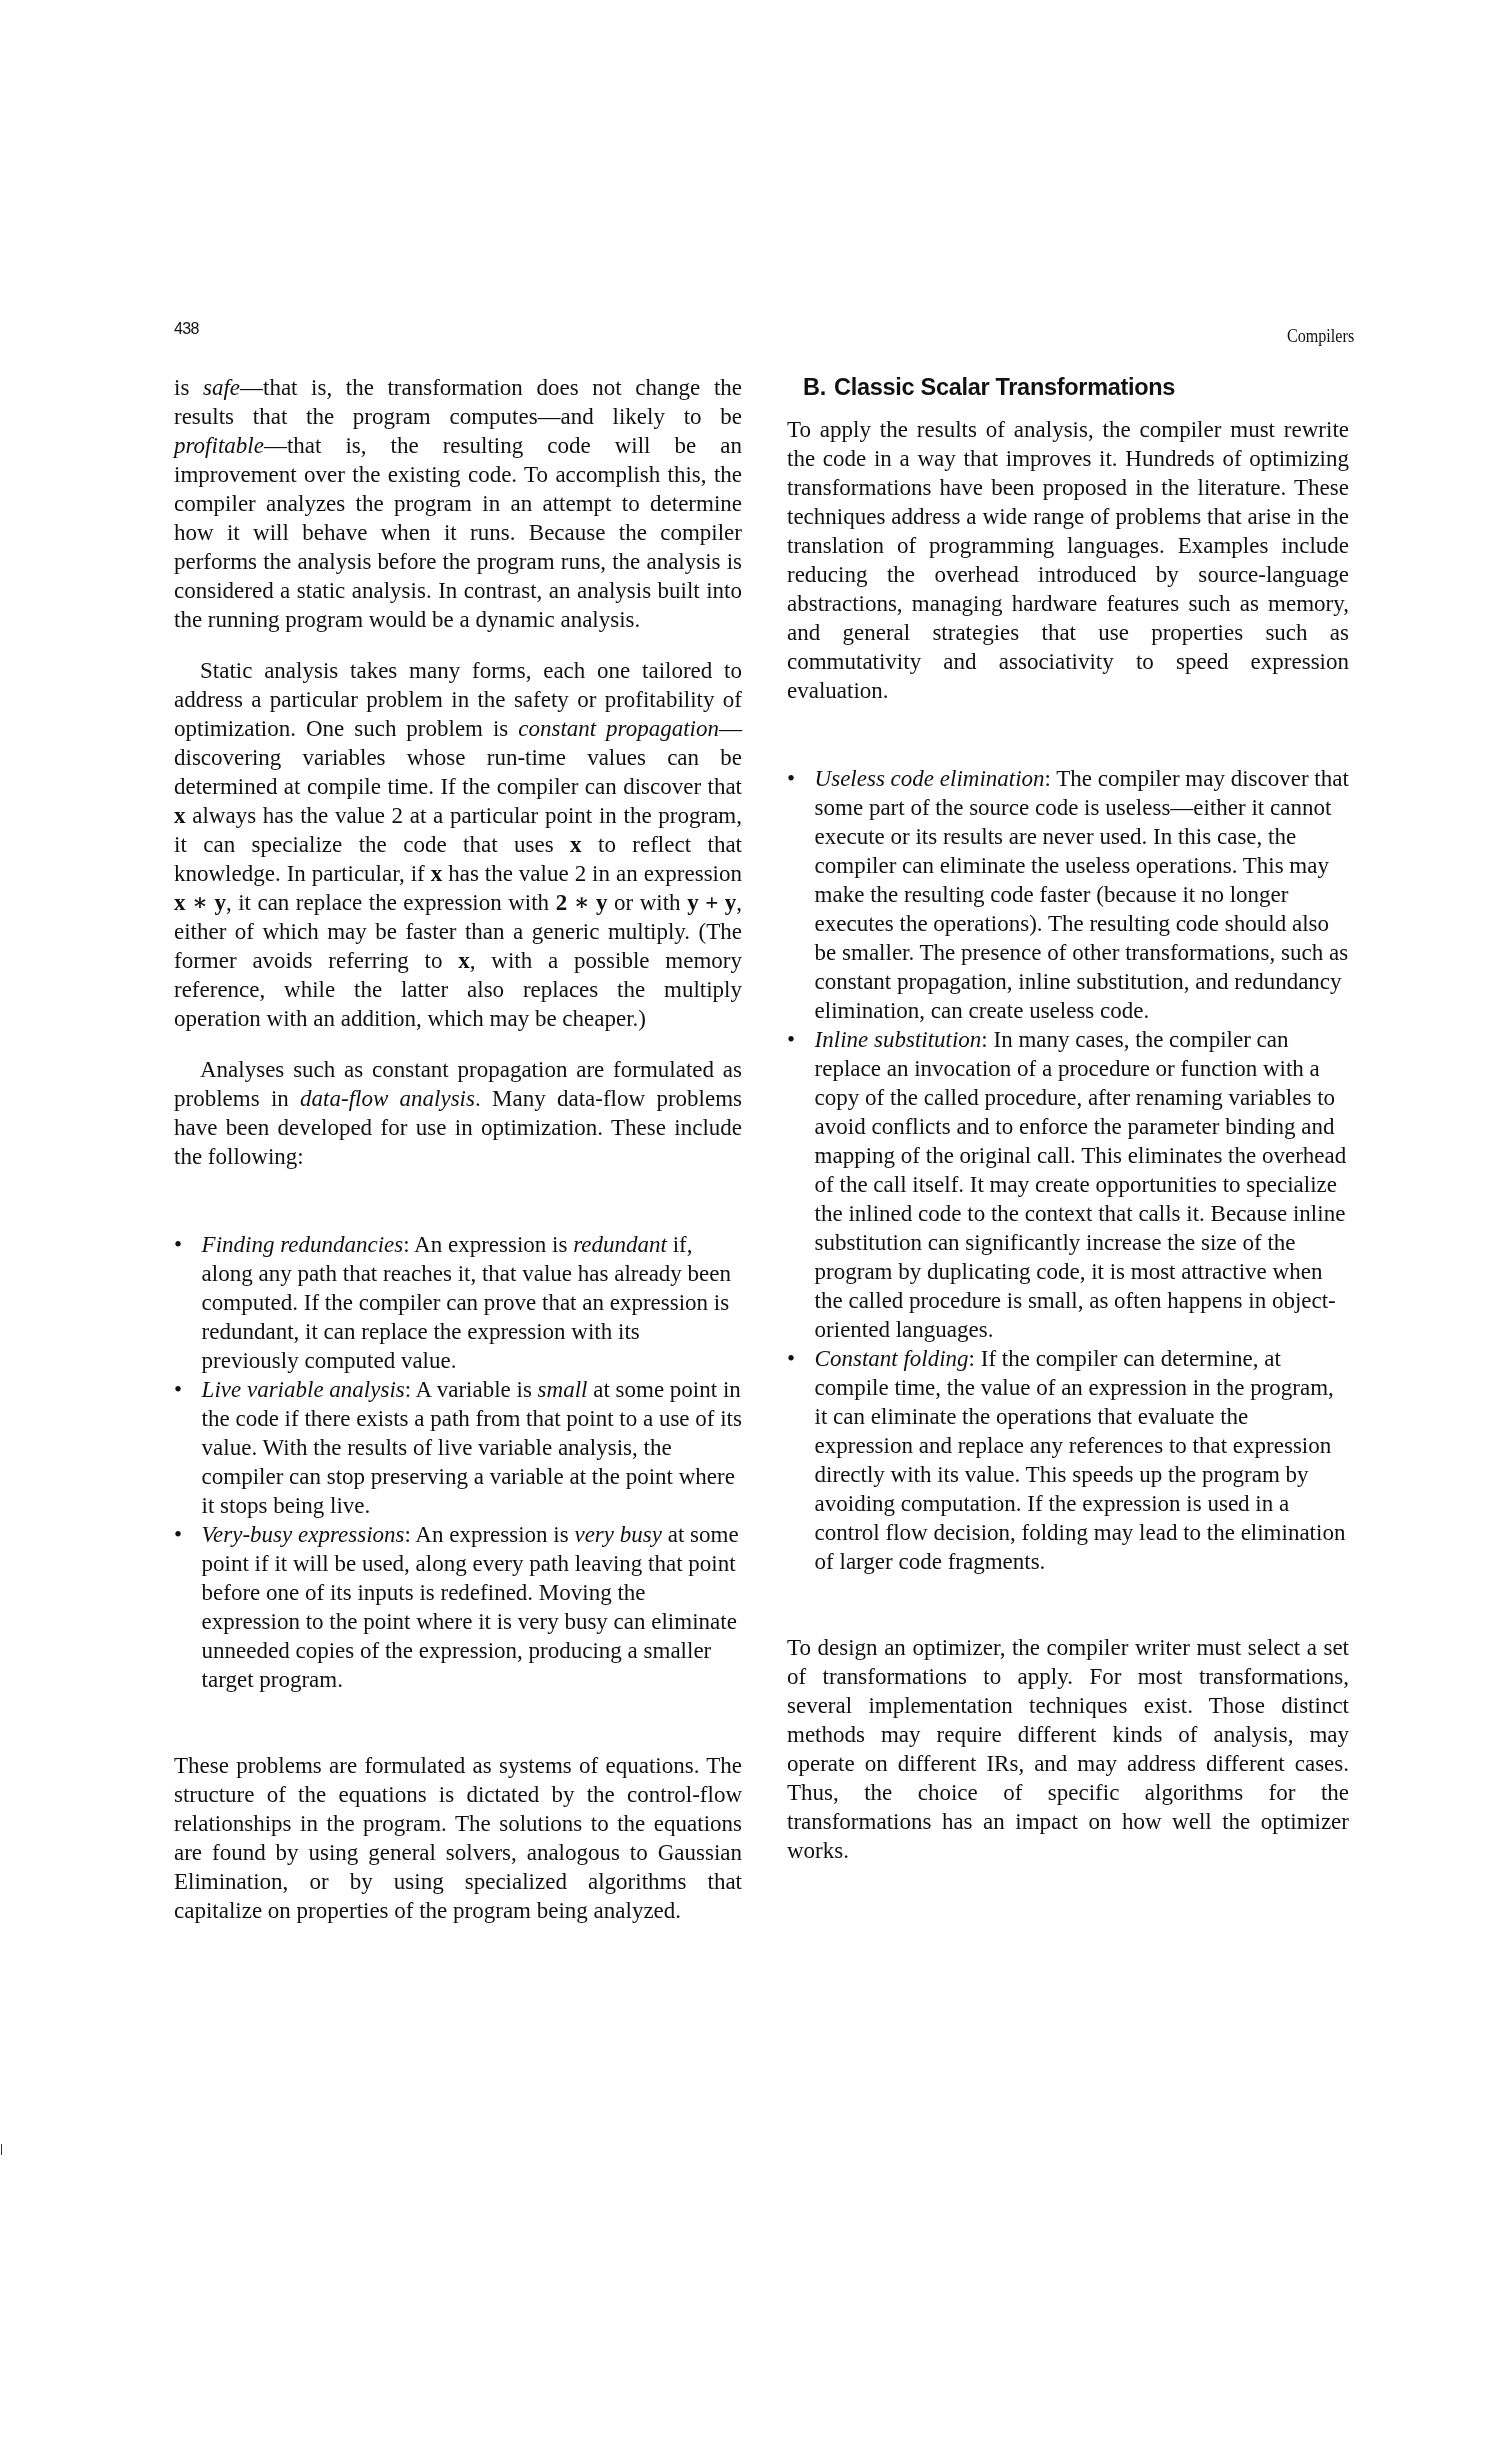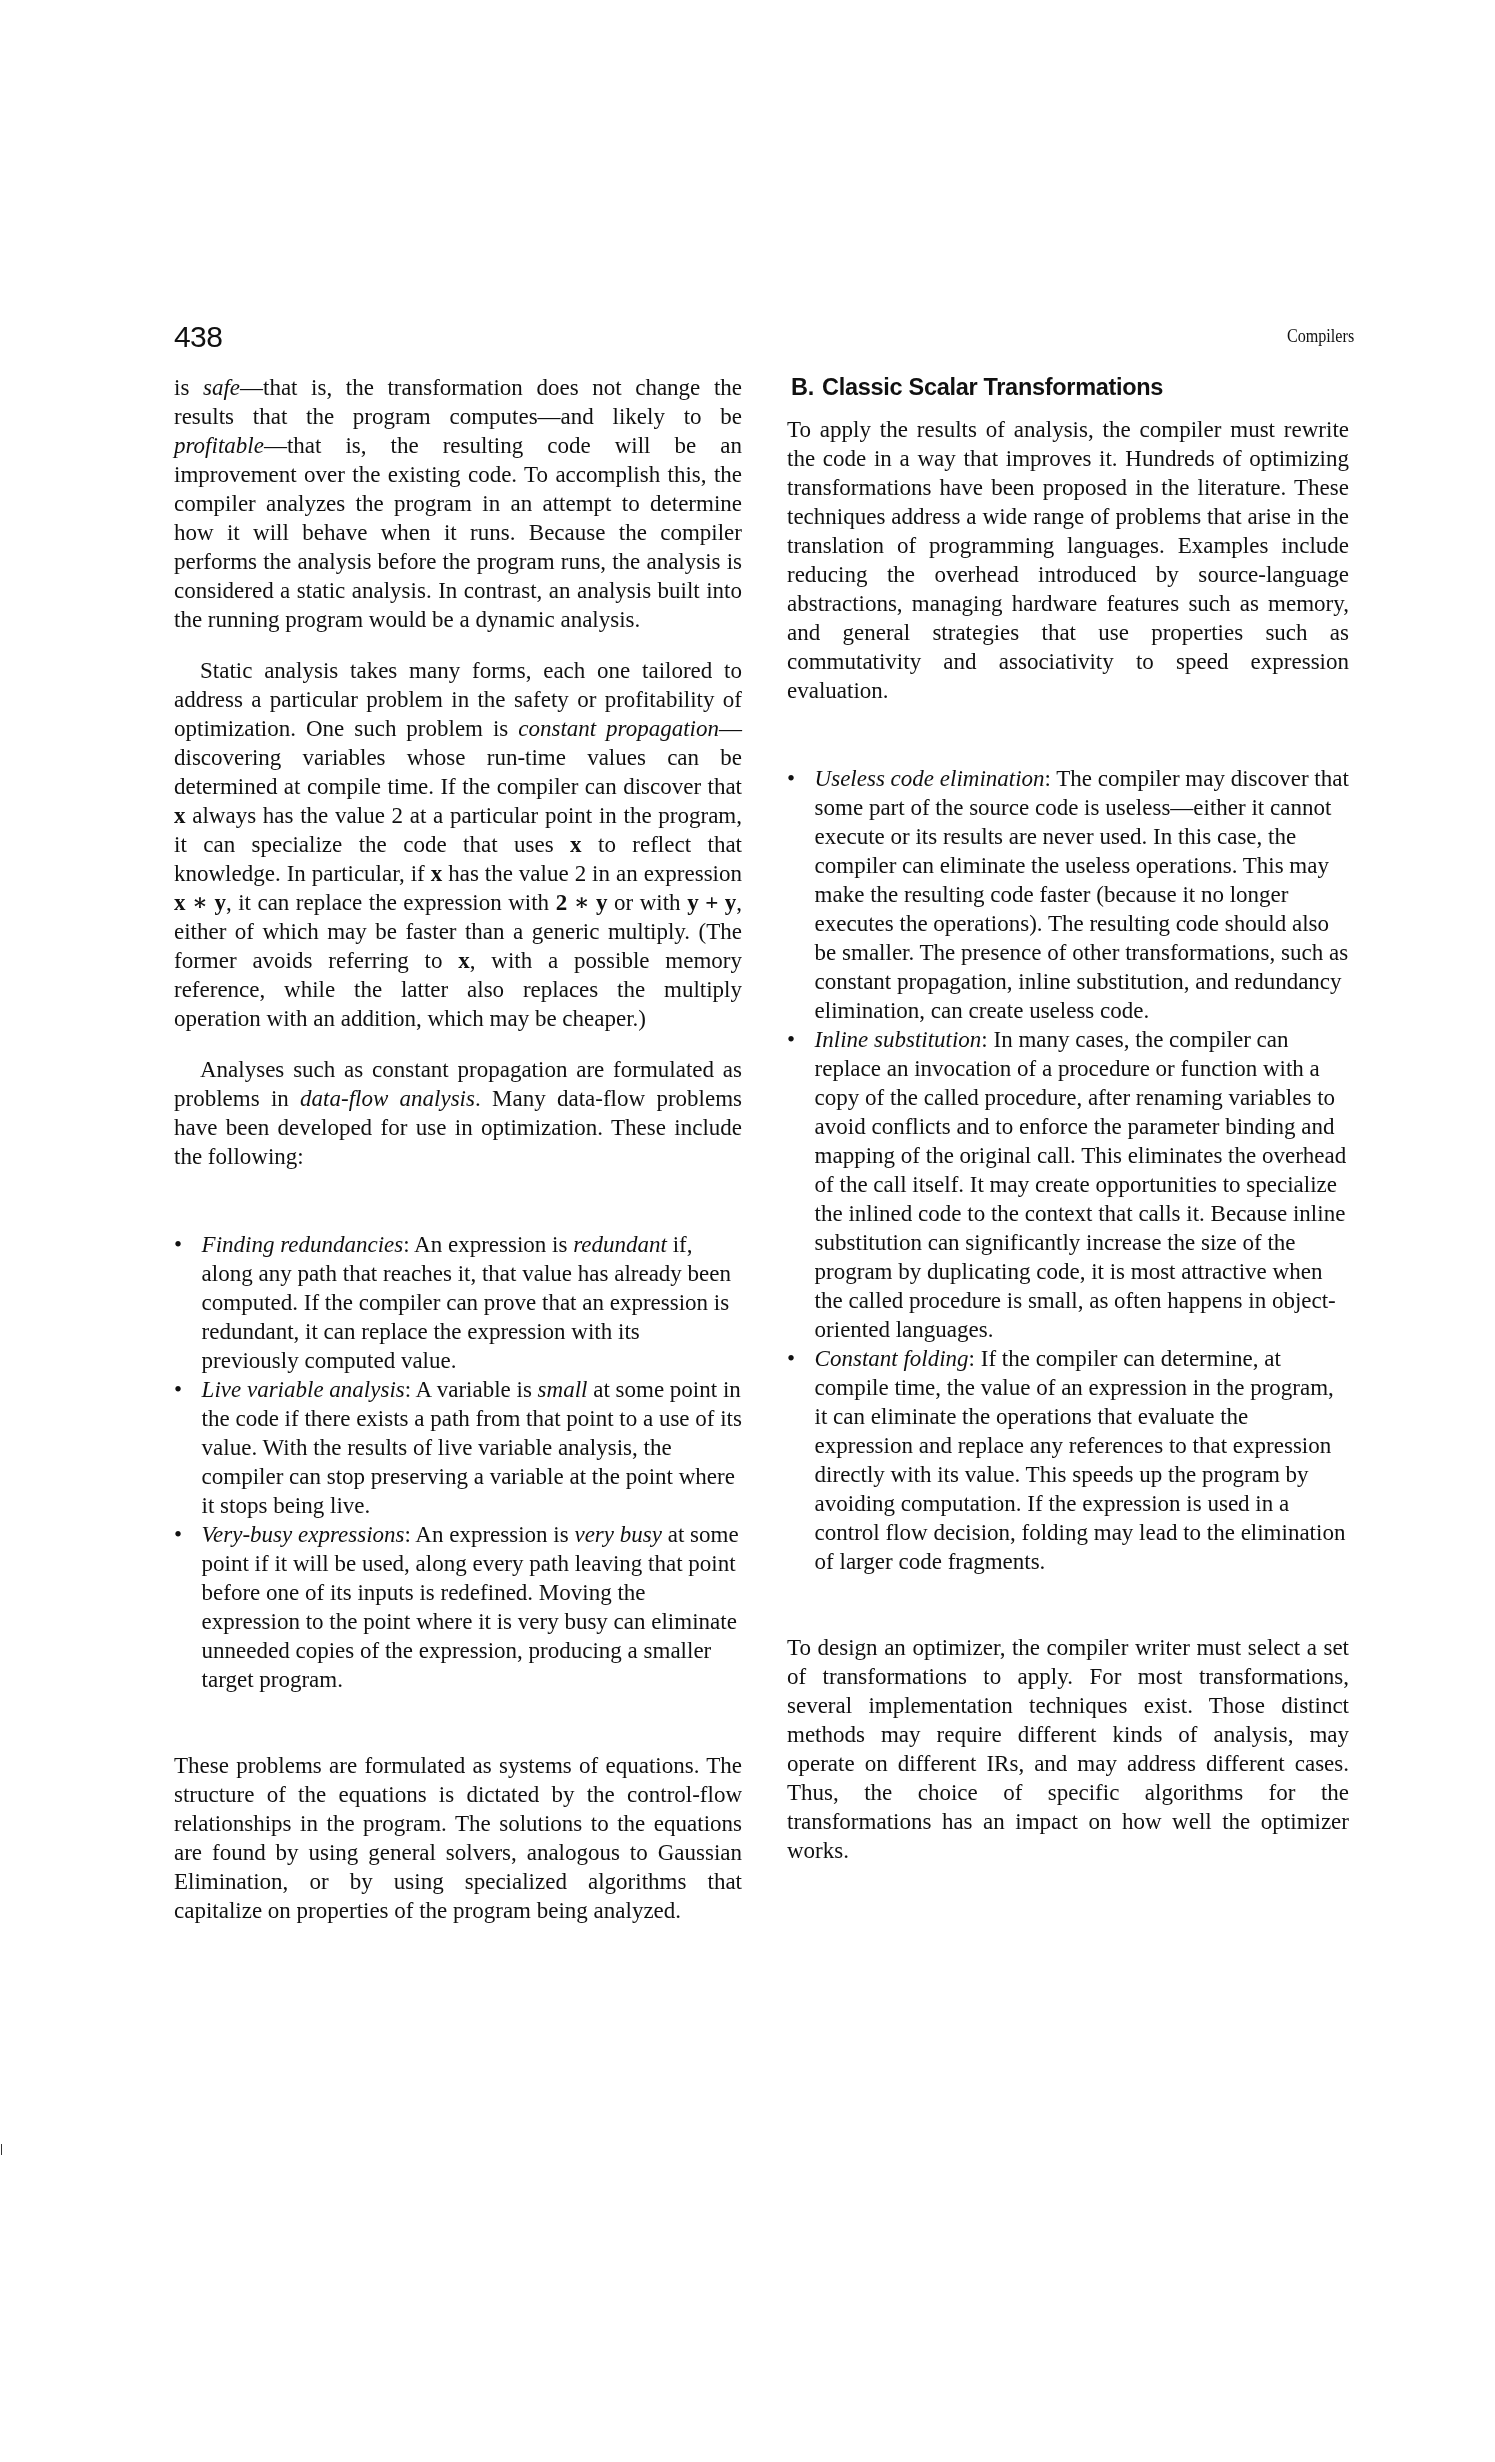--- a/index.html
+++ b/index.html
@@ -4,38 +4,38 @@
 <style>
   html, body { margin: 0; padding: 0; background: #ffffff; }
   body {
     width: 1495px; height: 2462px; position: relative; overflow: hidden;
     font-family: "Liberation Serif", "DejaVu Serif", serif;
     color: #111111;
   }
   .page-number {
     position: absolute; left: 174px; top: 320px;
     font-family: "Liberation Sans", "DejaVu Sans", sans-serif;
-    font-size: 30px; letter-spacing: -0.6px;
+    font-size: 16px; letter-spacing: -0.6px;
   }
   .running-head {
     position: absolute; right: 141px; top: 325px;
     font-size: 19px; transform: scaleX(0.85); transform-origin: right center;
   }
   .col {
     position: absolute; top: 373px; width: 568px;
     font-size: 23px; line-height: 29px;
   }
   .col-left { left: 174px; }
   .col-right { left: 787px; width: 562px; }
   .col p { margin: 0; text-align: justify; }
   .col p.indent { text-indent: 26px; margin-top: 22px; }
   .section-heading {
     font-family: "Liberation Sans", "DejaVu Sans", sans-serif;
     font-weight: bold; font-size: 23.5px; line-height: 28px;
-    margin: 0 0 14px 4px; letter-spacing: -0.3px;
+    margin: 0 0 14px 16px; letter-spacing: -0.3px;
   }
   .section-heading .num { margin-right: 8.2px; }
   ul.bullets { list-style: none; margin: 0; padding: 0; }
   ul.bullets li {
     position: relative; padding-left: 27.6px; text-align: left;
   }
   ul.bullets li .bullet {
     position: absolute; left: 0; top: 0;
   }
   .gap-list-top { height: 59px; }

